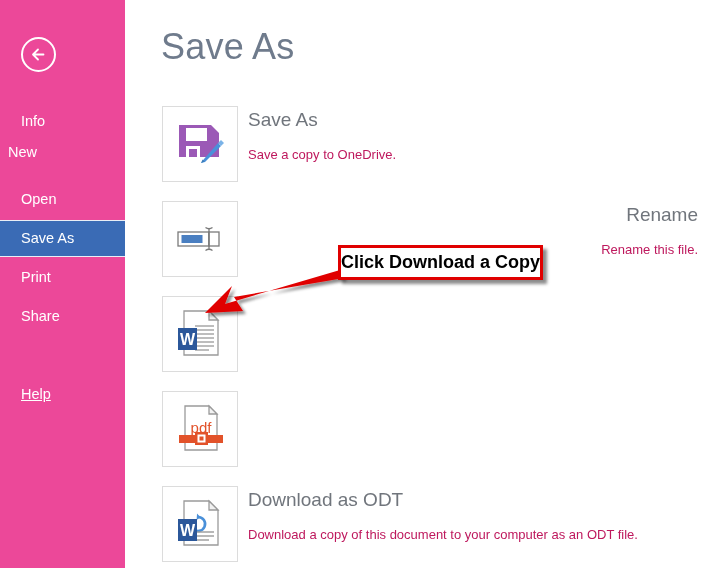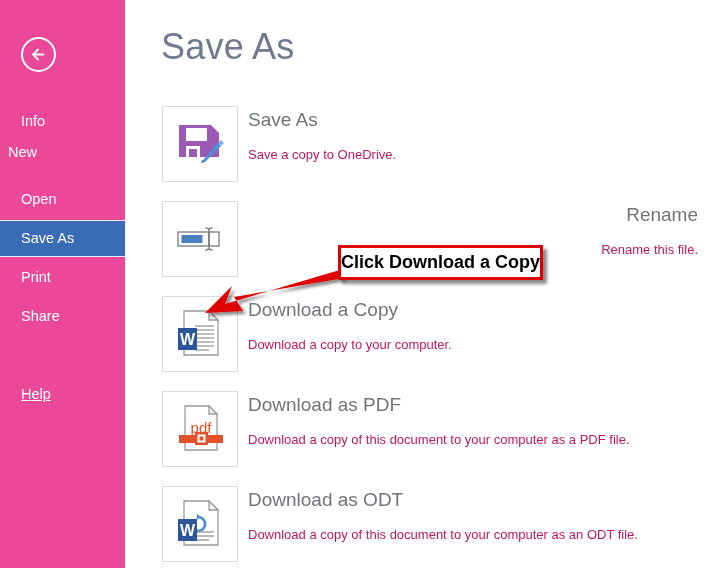--- a/index.html
+++ b/index.html
@@ -218,41 +218,33 @@
               <path d="M24 29 H43"></path>
             <path d="M24 33 H43"></path>
               <path d="M24 37 H43"></path>
               <path d="M24 41 H43"></path>
             <path d="M24 45 H38"></path>
           </g>
           <rect x="7" y="23" width="19" height="22" fill="#2b579a"></rect>
           <text x="16.5" y="39.5" font-family="Liberation Sans, sans-serif" font-size="16" font-weight="bold" fill="#ffffff" text-anchor="middle">W</text>
         </svg>
       </div>
-      <div class="option-text">
-        <div class="option-title">Download a Copy</div>
-        <div class="option-desc">Download a copy to your computer.</div>
-      </div>
     </div>
 
     <div class="option-row" style="top:391px;">
       <div class="option-icon">
         <svg width="58" height="58" viewBox="0 0 58 58">
           <path d="M14 6 H38 L46 14 V50 H14 Z" fill="#ffffff" stroke="#9a9a9a" stroke-width="1.3"></path>
           <path d="M38 6 L38 14 L46 14 Z" fill="#f2f2f2" stroke="#9a9a9a" stroke-width="1.3"></path>
           <text x="30" y="33" font-family="Liberation Sans, sans-serif" font-size="15" fill="#e2522a" text-anchor="middle">pdf</text>
           <rect x="8" y="35" width="44" height="8" fill="#e2522a"></rect>
           <rect x="24" y="32" width="13" height="13" fill="#e2522a"></rect>
           <rect x="26.5" y="34.5" width="8" height="8" fill="#ffffff"></rect>
           <rect x="28.5" y="36.5" width="4" height="4" fill="#e2522a"></rect>
         </svg>
-      </div>
-      <div class="option-text">
-        <div class="option-title">Download as PDF</div>
-        <div class="option-desc">Download a copy of this document to your computer as a PDF file.</div>
       </div>
     </div>
 
     <div class="option-row" style="top:486px;">
       <div class="option-icon">
         <svg width="58" height="58" viewBox="0 0 58 58">
           <path d="M13 6 H38 L47 15 V50 H13 Z" fill="#ffffff" stroke="#9a9a9a" stroke-width="1.3"></path>
           <path d="M38 6 L38 15 L47 15 Z" fill="#f2f2f2" stroke="#9a9a9a" stroke-width="1.3"></path>
           <path d="M27 22 a7 7 0 1 1 -5 11.8" fill="none" stroke="#4a90d9" stroke-width="2.6"></path>
           <path d="M26 18.5 L29.5 22.2 L25.6 25 Z" fill="#4a90d9"></path>

